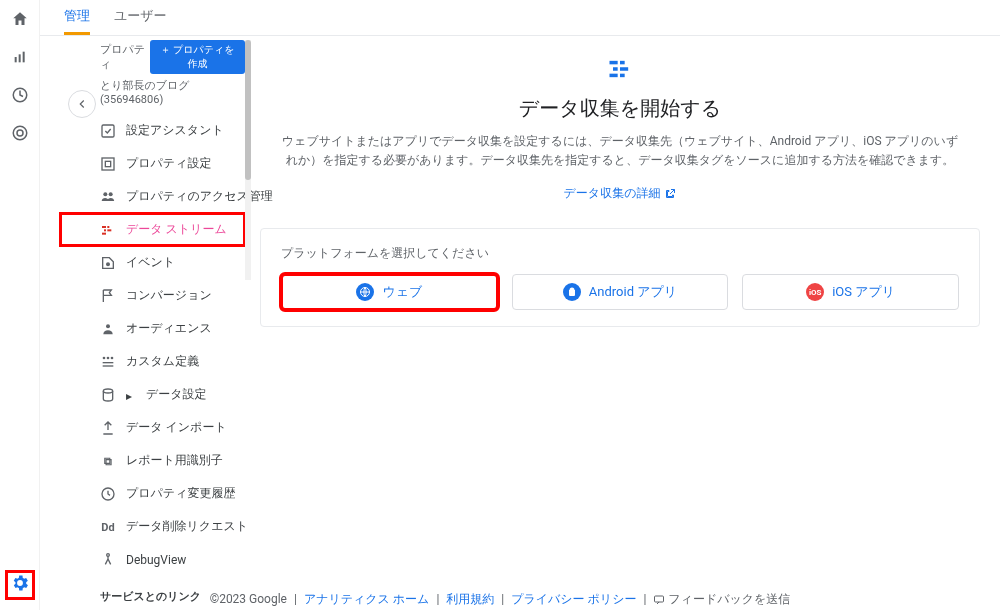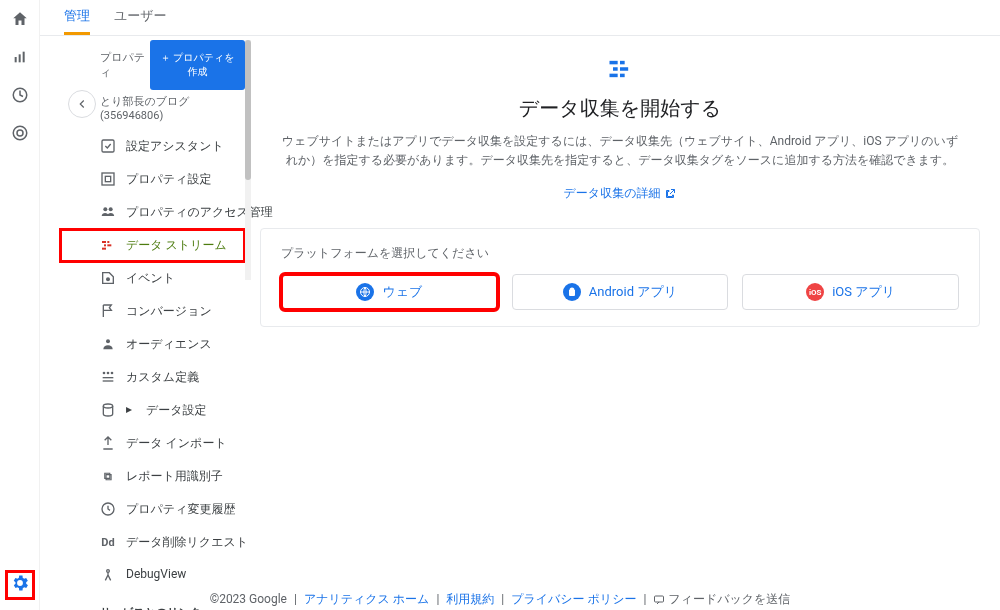--- a/index.html
+++ b/index.html
@@ -13,27 +13,27 @@
   .gear-highlight { border: 3px solid red; }
 
   
   .tabs { position: absolute; left: 40px; top: 0; right: 0; height: 36px; border-bottom: 1px solid #e8eaed; display: flex; align-items: stretch; padding-left: 24px; gap: 24px;}
   .tab { font-size: 13px; color: #5f6368; display:flex; align-items:center; border-bottom: 3px solid transparent; cursor:pointer; }
   .tab.active { color: #1a73e8; border-bottom-color: #f29900; }
 
   
   .side-col { position: absolute; left: 60px; top: 40px; width: 185px; bottom: 30px; }
   .prop-header { display:flex; align-items:center; gap:0; font-size:11px; color:#5f6368; padding: 0 0 2px 40px;}
-  .prop-btn { background:#1a73e8; color:#fff; font-size:10px; padding:11px 6px; border-radius:3px; border:none; cursor:pointer;}
+  .prop-btn { background:#1a73e8; color:#fff; font-size:10px; padding:3px 6px; border-radius:3px; border:none; cursor:pointer;}
   .prop-name { font-size:11px; color:#5f6368; padding:2px 0 8px 40px;}
   .back-btn { position:absolute; left:8px; top:50px; width:28px; height:28px; border:1px solid #dadce0; border-radius:50%; background:#fff; display:flex; align-items:center; justify-content:center; cursor:pointer;}
   .side-list { list-style:none; }
-  .side-item { display:flex; align-items:flex-start; gap:10px; font-size:12px; color:#3c4043; padding:8px 8px 8px 40px; cursor:pointer; white-space:nowrap;}
+  .side-item { display:flex; align-items:flex-end; gap:10px; font-size:12px; color:#3c4043; padding:8px 8px 8px 40px; cursor:pointer; white-space:nowrap;}
   .side-item .sicon { width:16px; height:16px; color:#5f6368; flex:none; display:flex; align-items:center; justify-content:center; font-size:11px; font-weight:bold;}
-  .side-item.active { color:#4d7c0f; }
+  .side-item.active { color:#ec4899; }
   .side-item.active .sicon { color:#d93025; }
   .red-box { outline: 3px solid red; outline-offset:-2px;}
   .side-group { font-size:11px; font-weight:bold; color:#3c4043; padding:14px 0 4px 40px;}
   .side-scroll-track { position:absolute; right:-6px; top:0; width:6px; height:240px; background:#f1f1f1;}
   .side-scroll-thumb { position:absolute; right:-6px; top:0; width:6px; height:140px; background:#c1c1c1; border-radius:3px;}
 
   
   .main { position:absolute; left:260px; top:45px; right:20px; }
   .hero { text-align:center; padding: 10px 20px 20px 20px;}
   .hero-icon { width:28px; height:28px; margin:0 auto 8px auto; color:#1a73e8; }

